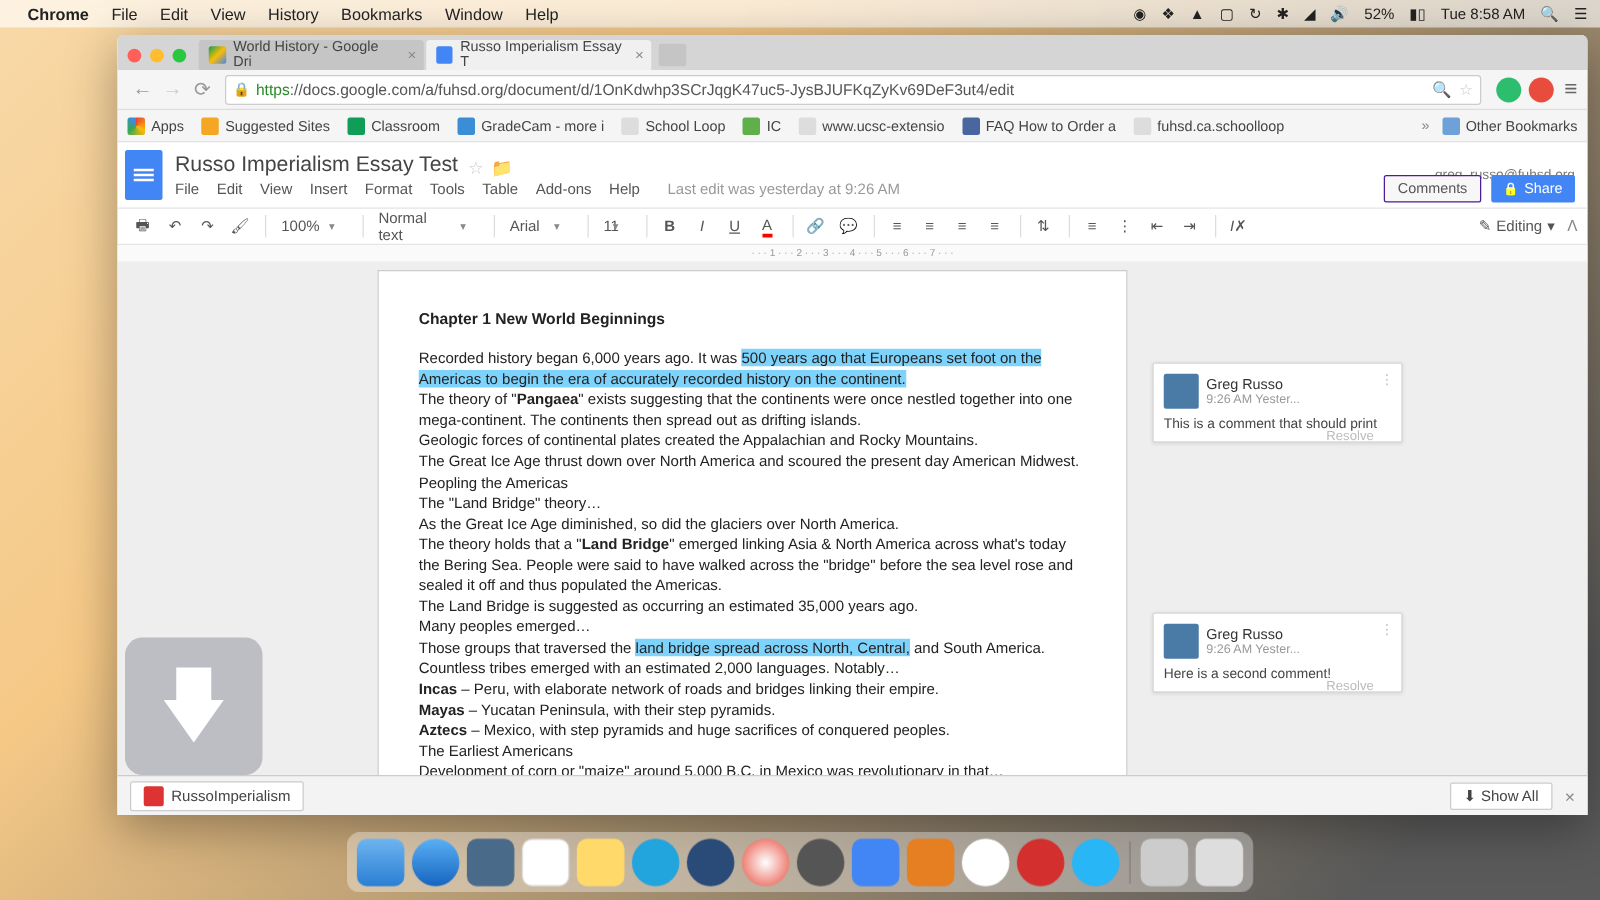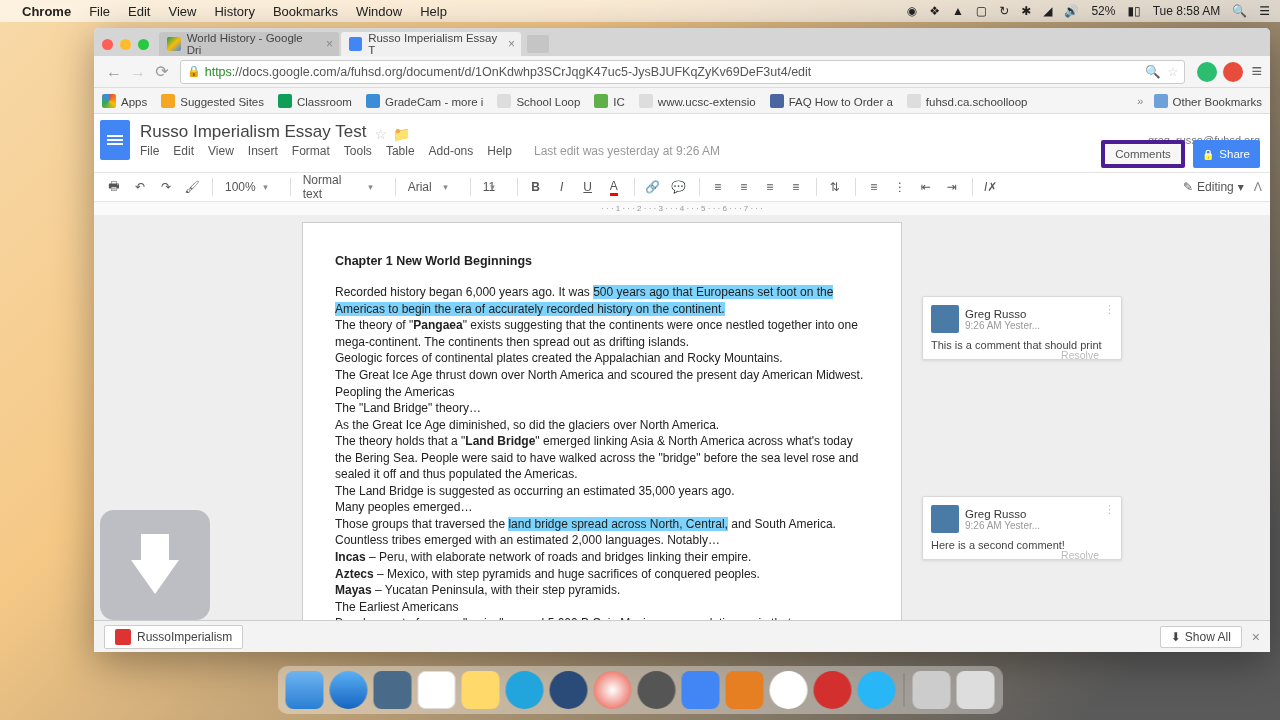--- a/index.html
+++ b/index.html
@@ -46,21 +46,21 @@
 .doc-title-wrap { flex:1; }
 .doc-title-row { display:flex; align-items:flex-end; }
 .doc-title { font-size:17px; color:#444; margin-right:8px; }
 .star{color:#ccc;font-size:14px;margin-right:6px;}
 .folder{color:#777;font-size:14px;}
 .doc-menu { display:flex; font-size:12px; color:#555; margin-top:2px; }
 .doc-menu span{ margin-right:14px; cursor:default; }
 .last-edit{color:#999;margin-left:8px;}
 .header-right{display:flex;align-items:center;gap:8px;}
 .user-email{font-size:11px;color:#777;}
-.comments-btn{border:4px solid #4c1d95;padding:4px 10px;font-size:11.5px;border-radius:2px;color:#555;background:#f7f7f7;}
+.comments-btn{border:1px solid #4c1d95;padding:4px 10px;font-size:11.5px;border-radius:2px;color:#555;background:#f7f7f7;}
 .share-btn{background:#4285f4;color:#fff;border:none;padding:4px 10px;font-size:11.5px;font-weight:500;border-radius:2px;display:flex;align-items:center;gap:4px;}
 .share-btn::before{content:"🔒";font-size:10px;filter:brightness(2);}
 
 .docs-toolbar{height:30px;border-top:1px solid #e5e5e5;border-bottom:1px solid #e5e5e5;display:flex;align-items:center;padding:0 8px;font-size:12px;color:#555;}
 .tbtn{width:24px;height:24px;display:flex;align-items:center;justify-content:center;margin-right:2px;}
 .tdiv{width:1px;height:18px;background:#ddd;margin:0 6px;}
 .tsel{padding:0 16px 0 6px;height:22px;display:flex;align-items:center;position:relative;margin-right:2px;border-right:10px solid transparent;}
 .tsel::after{content:"▾";position:absolute;right:4px;font-size:9px;color:#888;}
 .editing{margin-left:auto;display:flex;align-items:flex-start;gap:4px;font-size:12px;color:#555;}
 .editing::before{content:"✎";}
@@ -302,22 +302,22 @@
         <p>The Great Ice Age thrust down over North America and scoured the present day American Midwest.</p>
         <p>Peopling the Americas</p>
         <p>The "Land Bridge" theory…</p>
         <p>As the Great Ice Age diminished, so did the glaciers over North America.</p>
         <p><span>The theory holds that a "</span><span class="b">Land Bridge</span><span>" emerged linking Asia &amp; North America across what's today the Bering Sea. People were said to have walked across the "bridge" before the sea level rose and sealed it off and thus populated the Americas.</span></p>
         <p>The Land Bridge is suggested as occurring an estimated 35,000 years ago.</p>
         <p>Many peoples emerged…</p>
         <p><span>Those groups that traversed the </span><span class="hl">land bridge spread across North, Central,</span><span> and South America.</span></p>
         <p>Countless tribes emerged with an estimated 2,000 languages. Notably…</p>
         <p><span class="b">Incas</span><span> – Peru, with elaborate network of roads and bridges linking their empire.</span></p>
+        <p><span class="b">Mayas</span><span> – Yucatan Peninsula, with their step pyramids.</span></p>
         <p><span class="b">Aztecs</span><span> – Mexico, with step pyramids and huge sacrifices of conquered peoples.</span></p>
-        <p><span class="b">Mayas</span><span> – Yucatan Peninsula, with their step pyramids.</span></p>
         <p>The Earliest Americans</p>
         <p>Development of corn or "maize" around 5,000 B.C. in Mexico was revolutionary in that…</p>
         <p>Then, people didn't have to be hunter-gatherers, they could settle down and be farmers.</p>
 
       </div>
 
       <div class="comment-card">
         <span class="cresolve">Resolve</span>
         <span class="cdots">⋮</span>
         <div class="chead">

